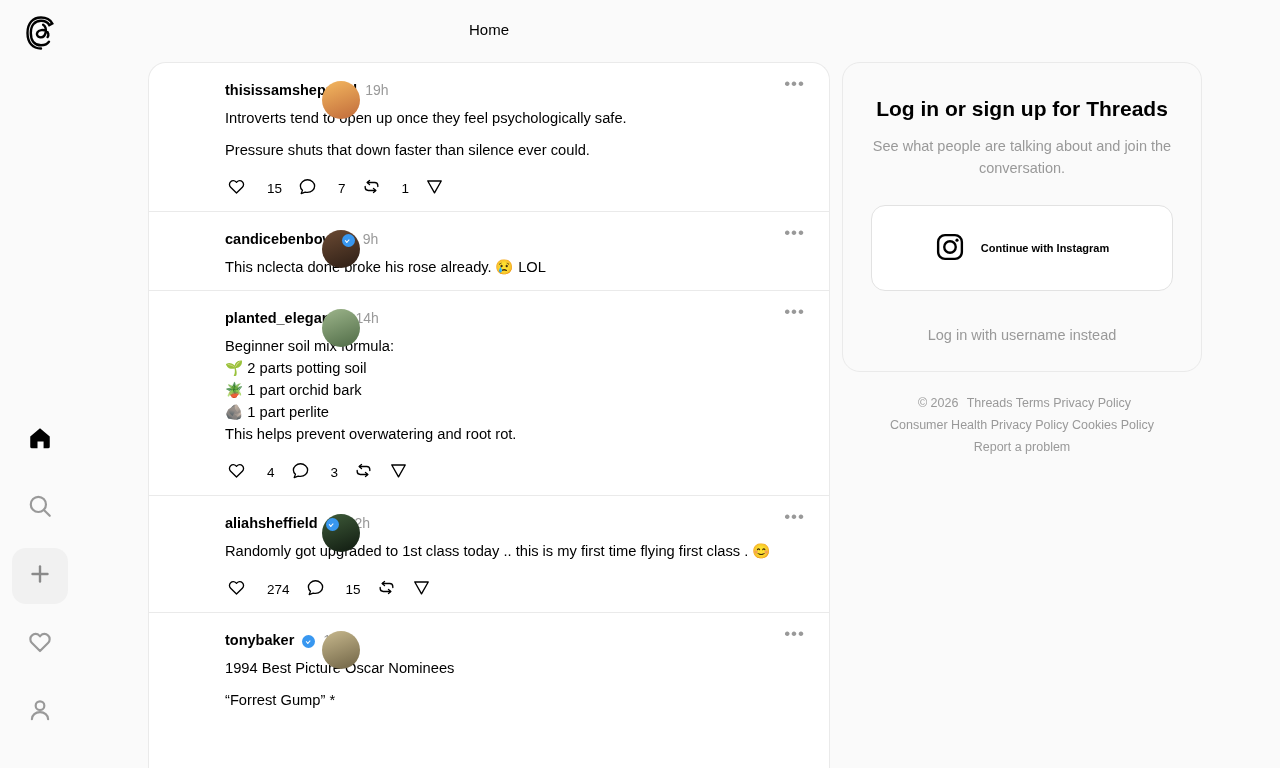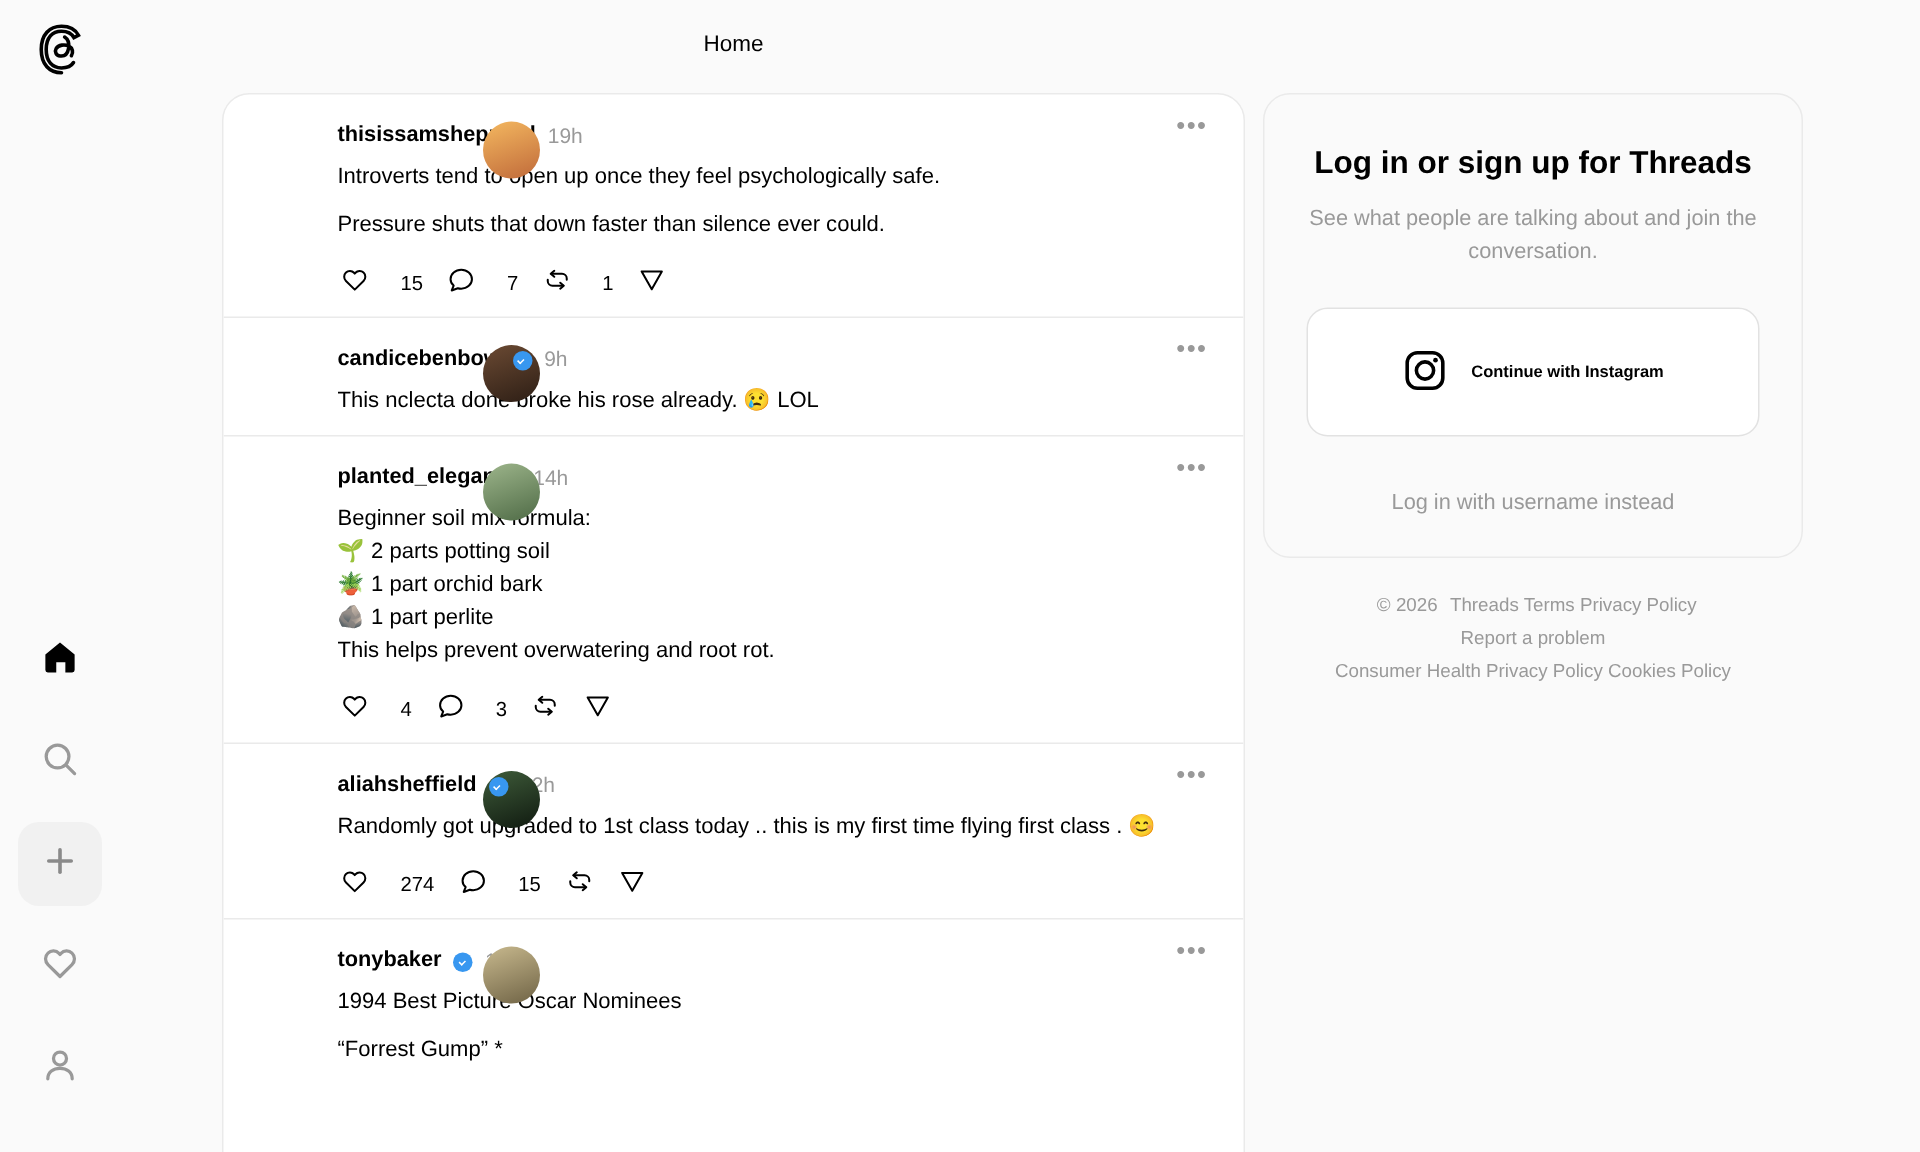--- a/index.html
+++ b/index.html
@@ -379,21 +379,21 @@
     <div class="alt-login">Log in with username instead</div>
   </div>
 
   <div class="footer">
     <div>
       <span>© 2026</span>
       <a>Threads Terms</a>
       <a>Privacy Policy</a>
     </div>
     <div>
-      <a>Report a problem</a>
-    </div>
-    <div>
       <a>Consumer Health Privacy Policy</a>
       <a>Cookies Policy</a>
     </div>
+    <div>
+      <a>Report a problem</a>
+    </div>
   </div>
 
 </div>
 
 </body></html>

